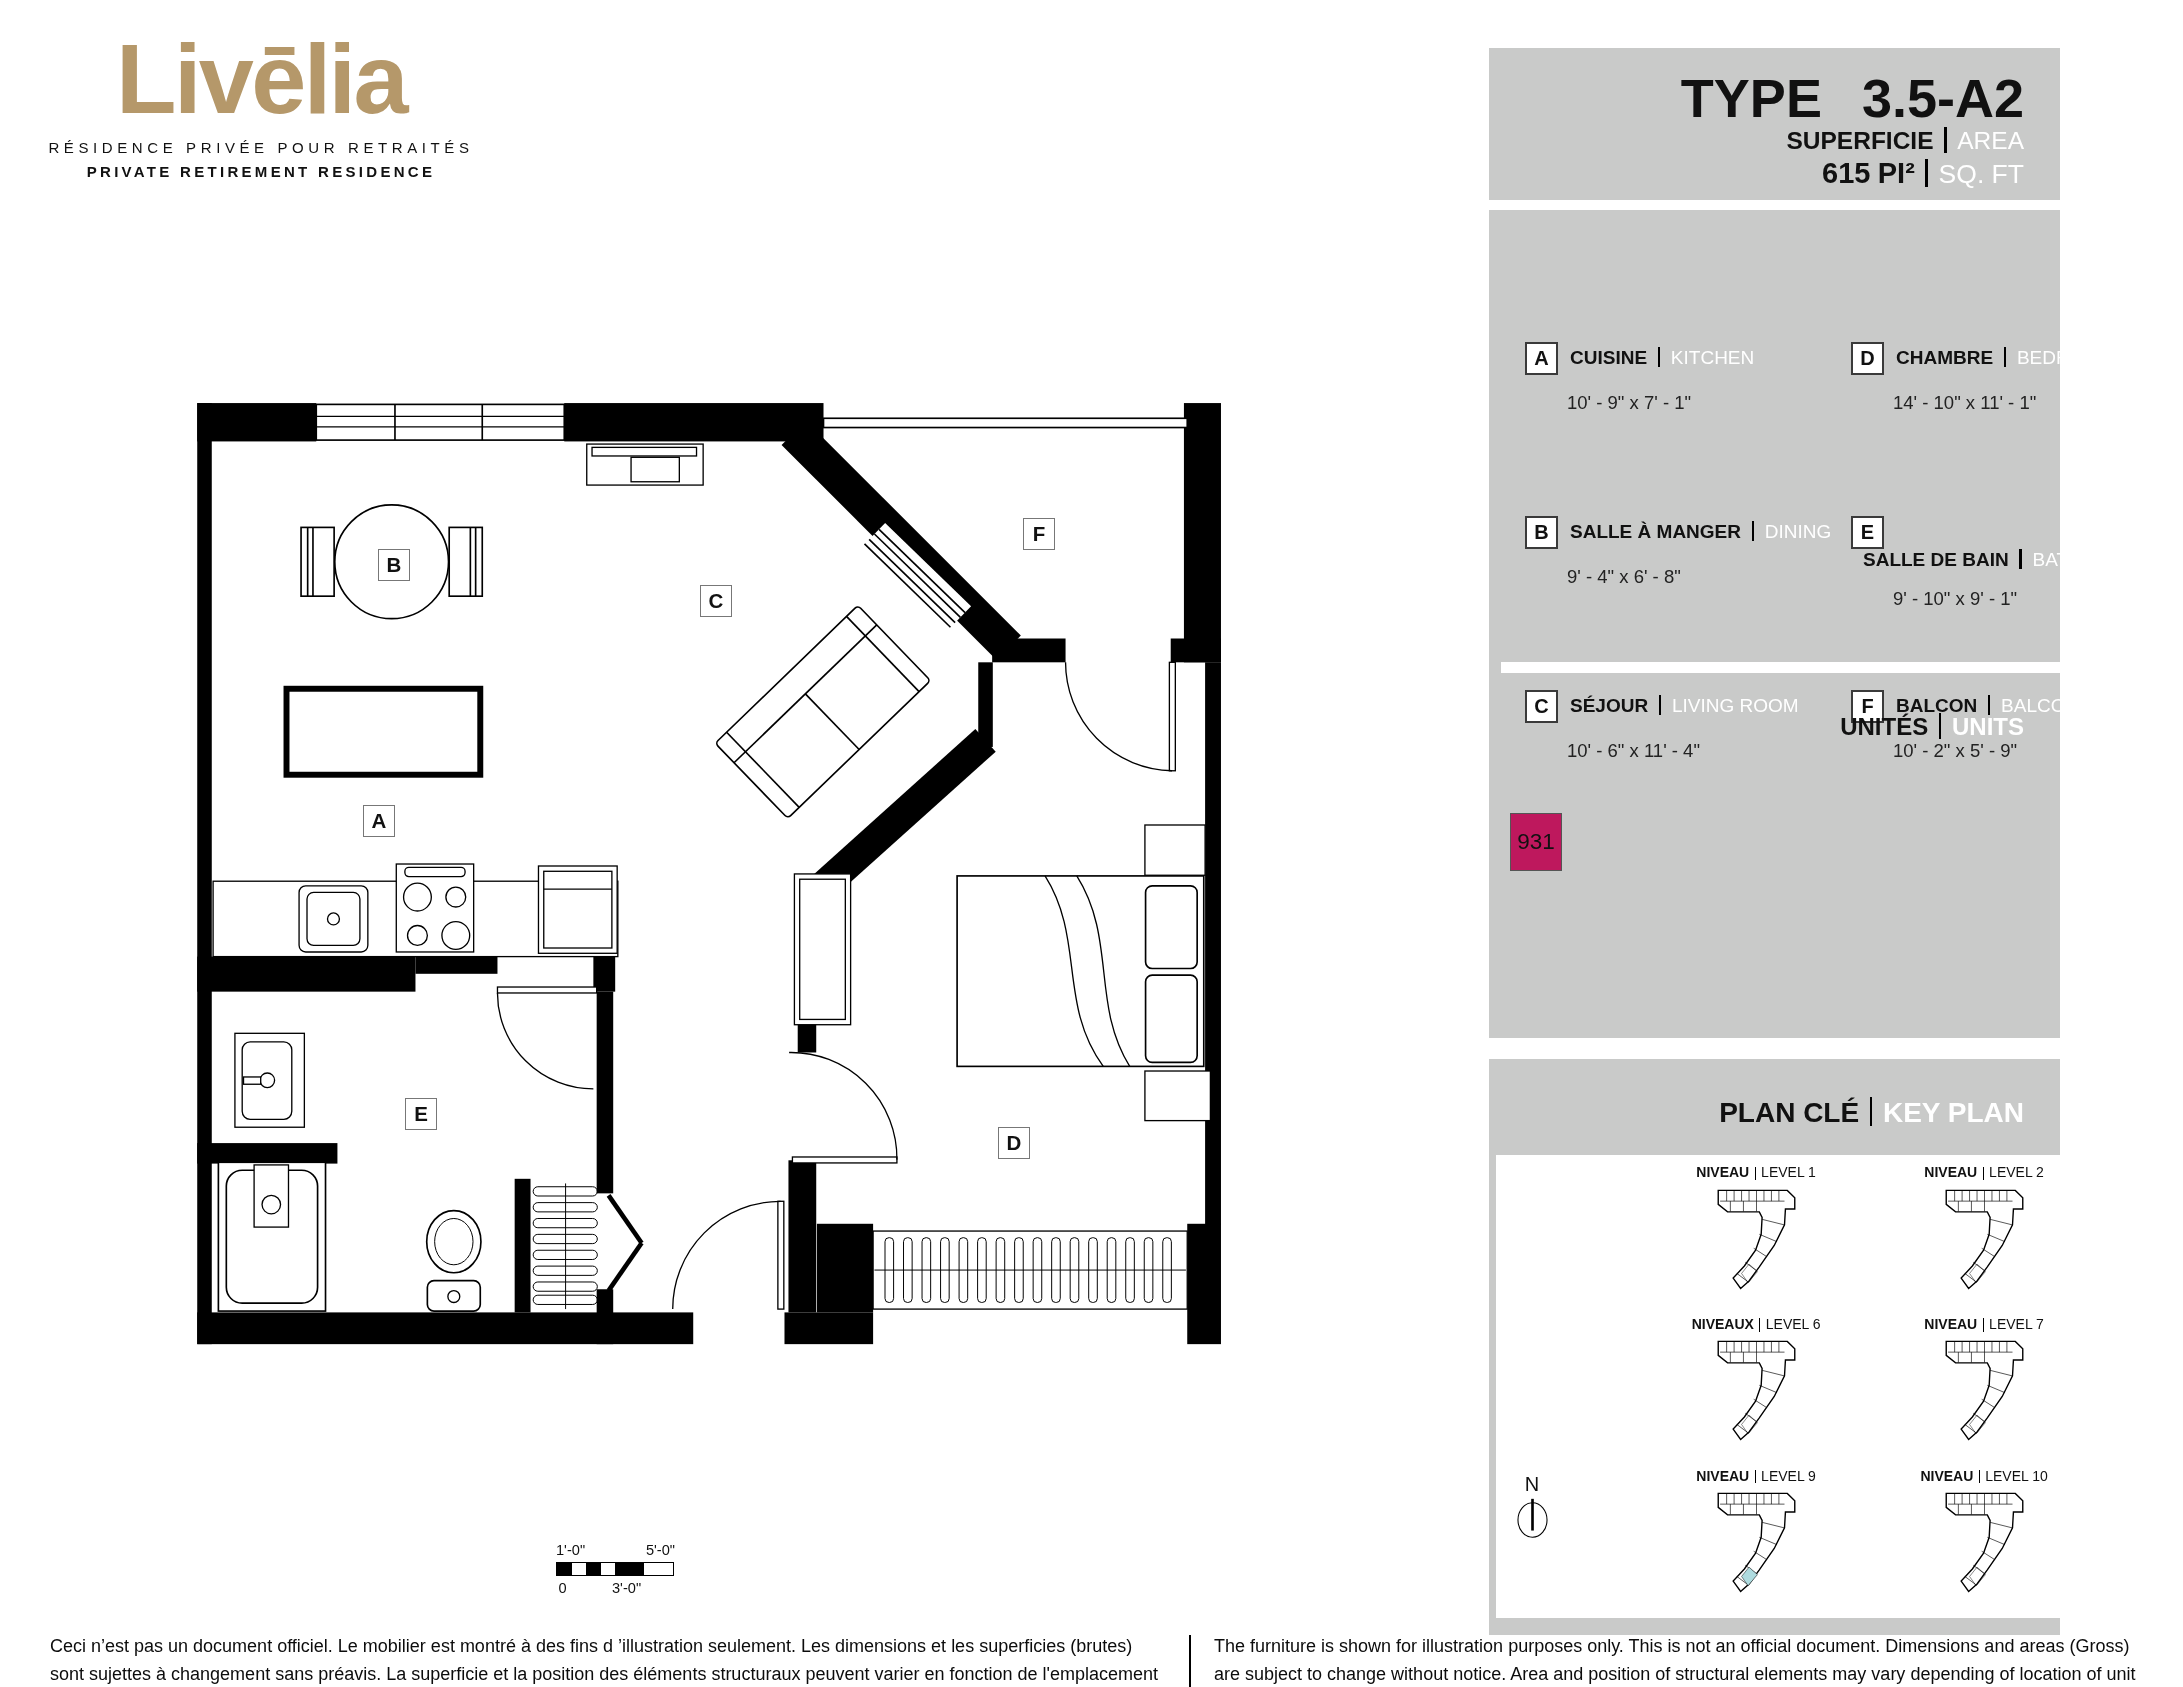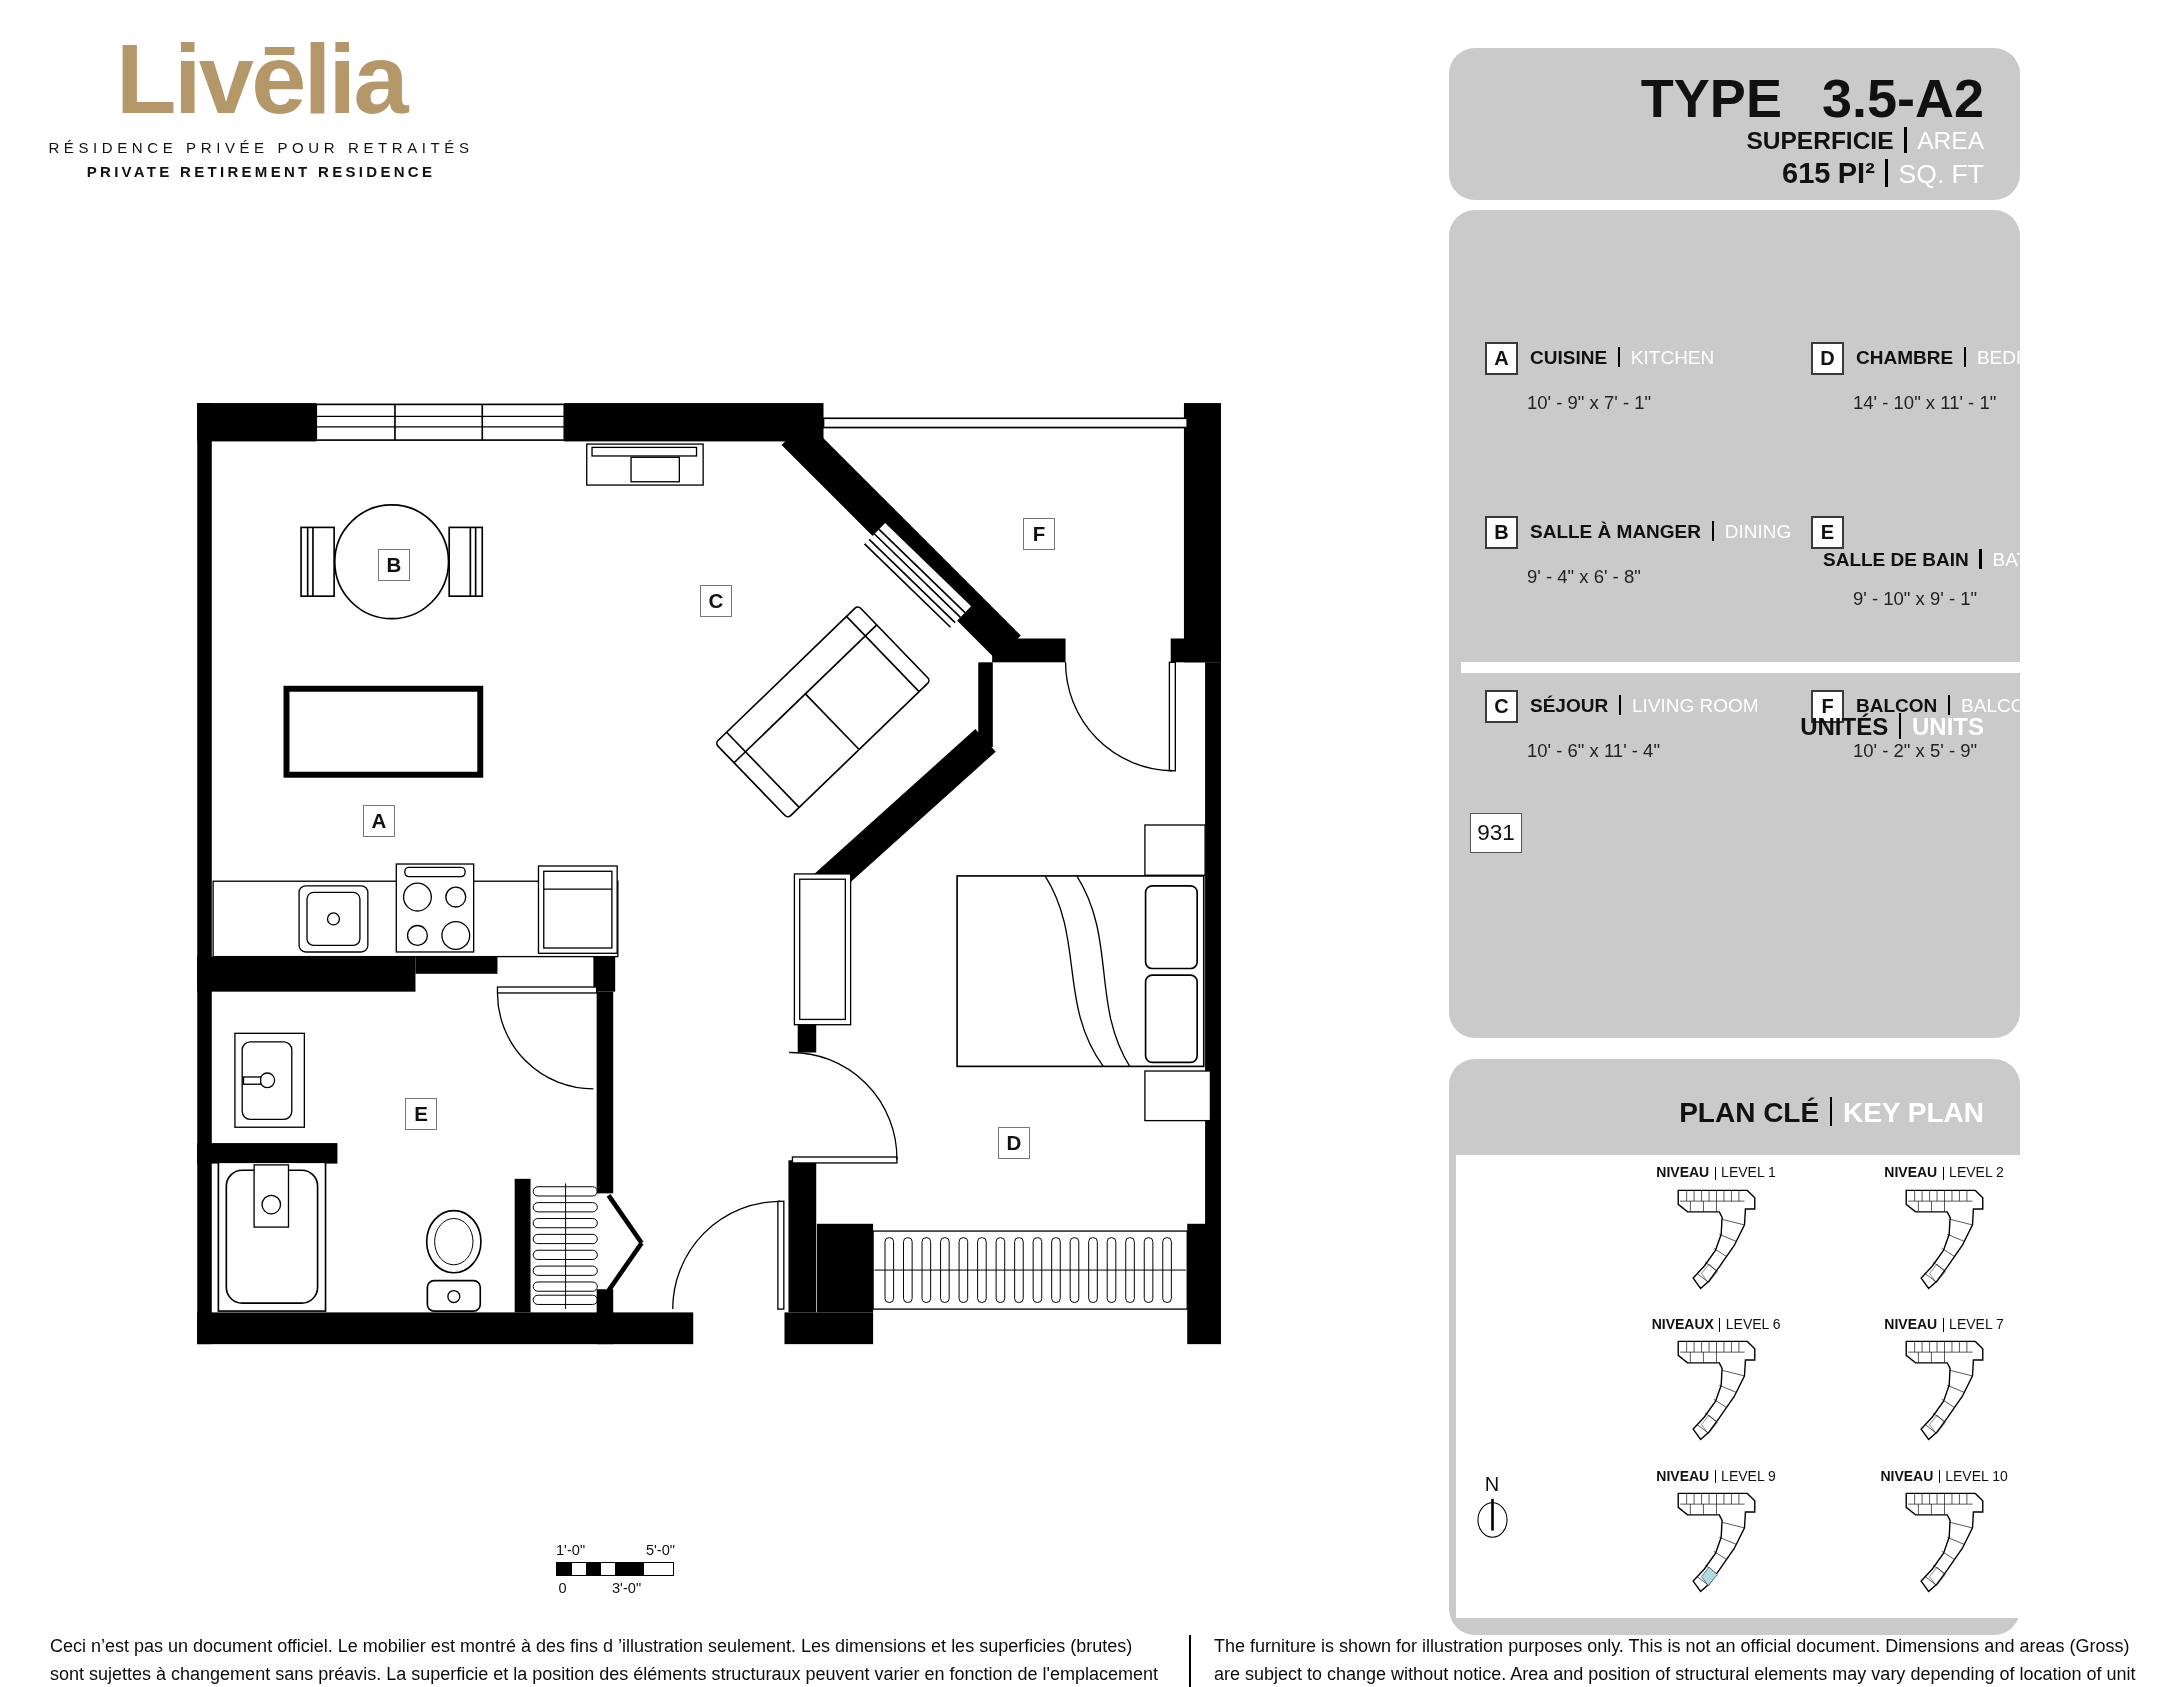--- a/index.html
+++ b/index.html
@@ -7,21 +7,21 @@
        font-family:"Liberation Sans",sans-serif;color:#111;overflow:hidden;}
   .abs{position:absolute;}
 
   
   .brand{left:46px;top:25px;width:430px;text-align:center;}
   .brand .logo{font-size:99px;font-weight:bold;letter-spacing:-2.6px;line-height:1.1;}
   .brand .tag-fr{font-size:15px;letter-spacing:4.6px;font-weight:normal;margin-top:5.3px;white-space:nowrap;}
   .brand .tag-en{font-size:15px;letter-spacing:3.3px;font-weight:bold;margin-top:6.6px;white-space:nowrap;}
 
   
-  .panel{left:1449px;width:571px;background:#c9cac9;border-radius:26px;}
+  .panel{left:1489px;width:571px;background:#c9cac9;}
   .p1{top:48px;height:152px;}
   .p2{top:210px;height:828px;}
   .p3{top:1059px;height:576px;}
 
   .vbar{display:inline-block;width:2.6px;height:1.05em;background:#000;margin:0 10.6px;vertical-align:-0.15em;}
   .white{color:#fff;}
 
   .type-row{position:absolute;right:36px;top:18.5px;font-size:54px;font-weight:bold;letter-spacing:0px;white-space:nowrap;}
   .type-row .sp{display:inline-block;width:40px;}
   .area-row{position:absolute;right:36px;top:79px;font-size:24.5px;white-space:nowrap;margin-left:48px;}
@@ -33,22 +33,22 @@
   .lg-item{position:absolute;width:311px;}
   .lg-letter{display:inline-block;width:29px;height:29px;border:2px solid #3a3a3a;background:#fff;
              font-size:20px;font-weight:bold;text-align:center;line-height:29px;vertical-align:middle;}
   .lg-names{display:inline-block;margin-left:12px;font-size:19px;font-weight:bold;vertical-align:middle;white-space:nowrap;}
   .lg-names .en{font-weight:normal;}
   .lg-dims{margin:17px 0 0 42px;font-size:18.5px;white-space:nowrap;color:#222;}
 
   .divider-bar{position:absolute;left:12px;top:452px;width:670px;height:10.6px;background:#fff;}
   .units-row{position:absolute;right:36px;top:503px;font-size:24px;font-weight:bold;white-space:nowrap;}
   .units-row .en{font-weight:bold;}
-  .unit-box{position:absolute;left:21px;top:603px;min-width:42px;height:38px;border:1.3px solid #555;background:#ffffff;
-            font-size:22.5px;text-align:center;line-height:38px;padding:0 4px;}
+  .unit-box{position:absolute;left:21px;top:603px;min-width:42px;height:38px;border:1.3px solid #555;background:#be185d;
+            font-size:22.5px;text-align:center;line-height:38px;padding:9px 4px;}
 
   
   .kp-title{position:absolute;right:36px;top:38px;font-size:28px;font-weight:bold;white-space:nowrap;}
   .kp-title .en{font-weight:bold;margin-top:16px;}
   .kp-box{position:absolute;left:6.6px;top:96px;width:685px;height:463px;background:#fff;}
   .kp-grid{position:absolute;left:0;top:4px;width:685px;height:455px;display:flex;flex-direction:column;padding-left:32px;}
   .kp-row{flex:1;display:flex;justify-content:center;align-items:flex-start;}
   .kp-cell{width:228px;text-align:center;}
   .kp-row.r3 .kp-cell{width:228px;}
   .kp-head{font-size:14px;white-space:nowrap;margin:5.3px 0 1.3px 0;}

